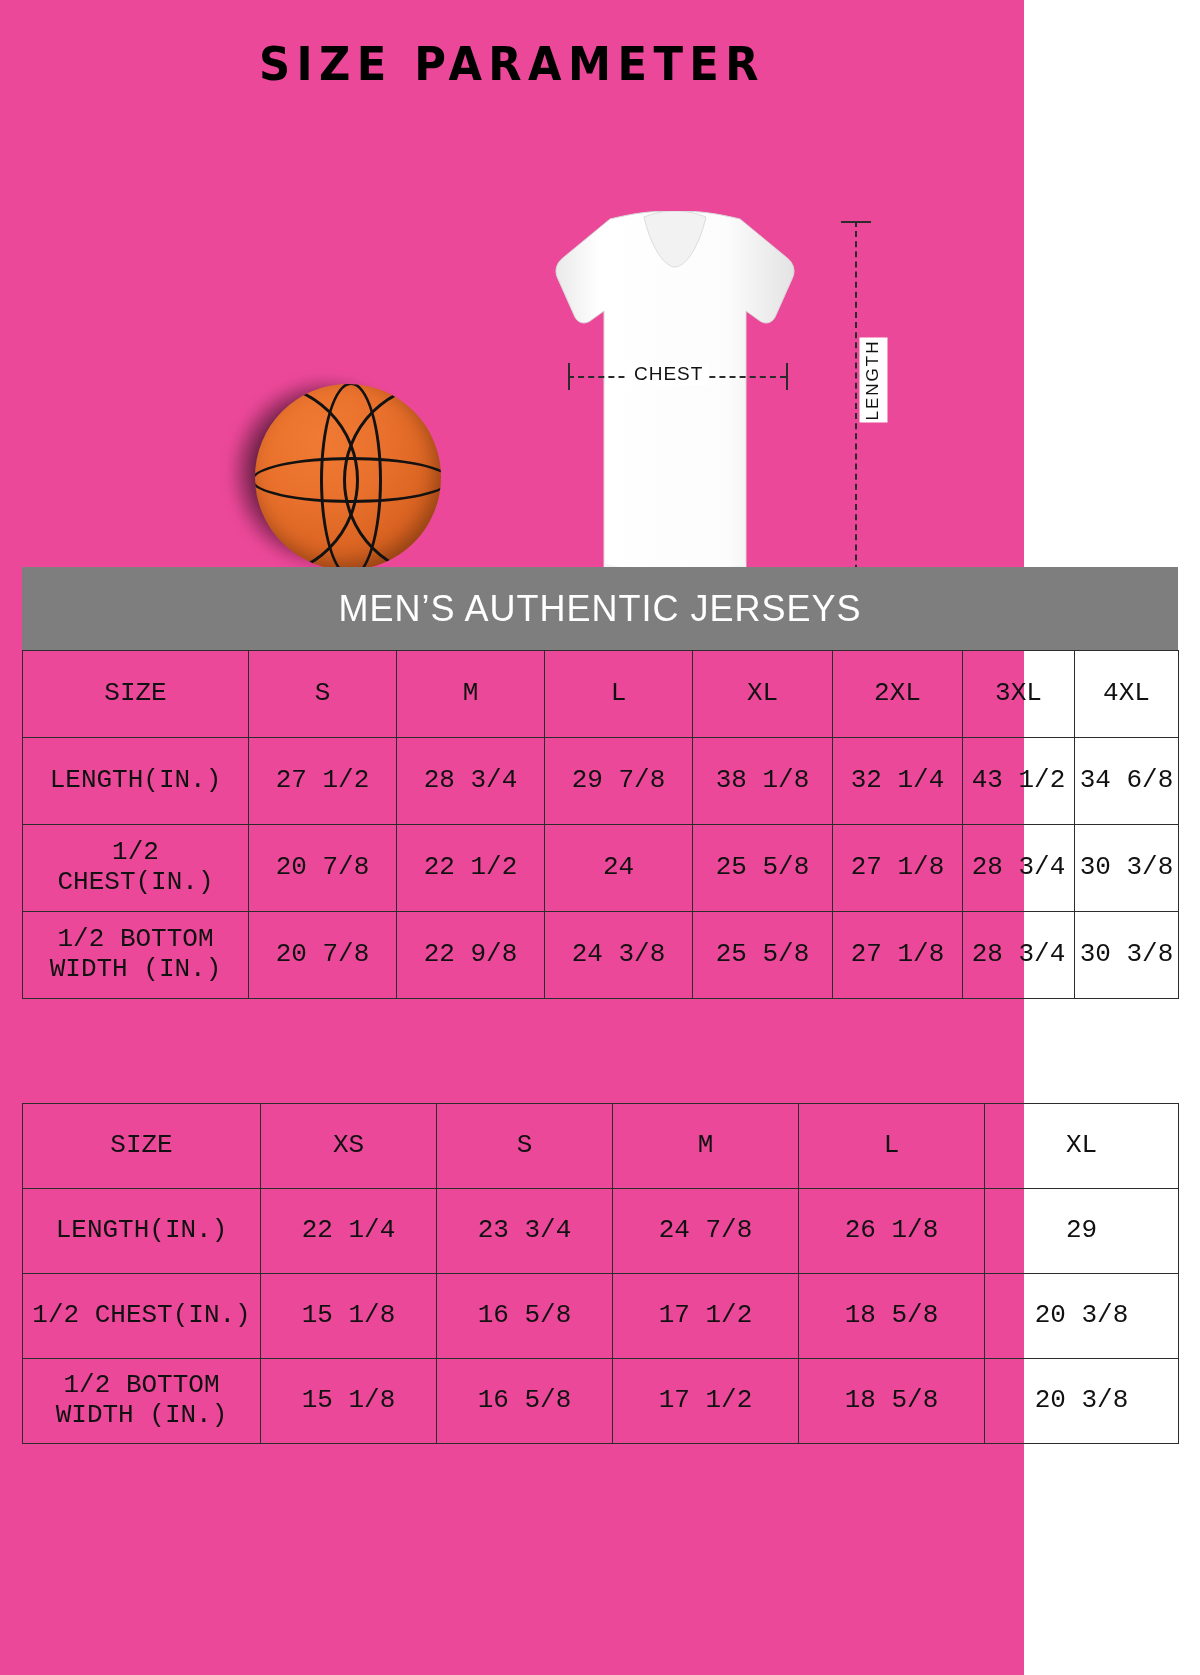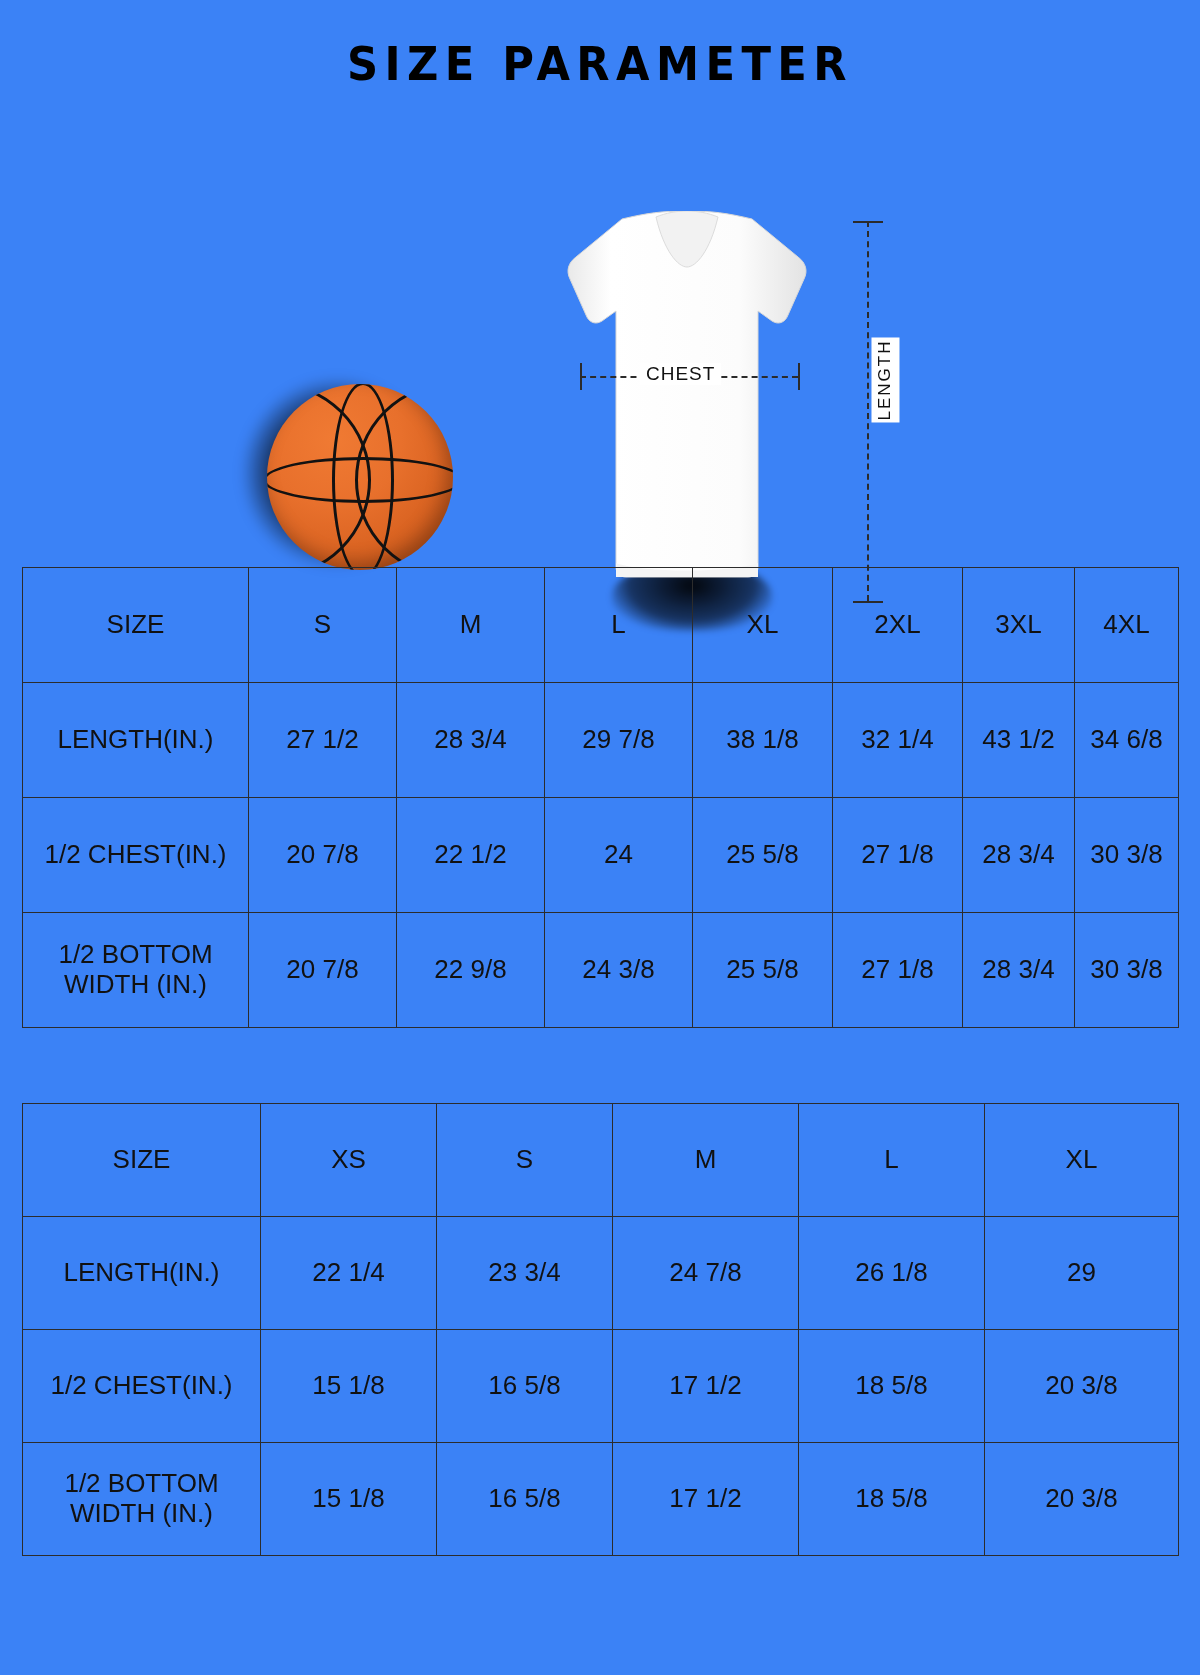--- a/index.html
+++ b/index.html
@@ -9,44 +9,43 @@
   }
   body {
     width: 1200px;
     height: 1675px;
     font-family: "Liberation Sans", sans-serif;
     color: #000000;
     position: relative;
     overflow: hidden;
   }
   .page {
-    width: 1200px;
+    width: 1024px;
     height: 1675px;
     position: relative;
-    background: #3b82f6;
+    background: #ec4899;
   }
 
   
   .title {
     text-align: center;
     font-family: "DejaVu Sans", sans-serif;
     font-weight: bold;
     font-size: 47px;
     letter-spacing: 7px;
     margin: 0;
     padding-top: 36px;
     color: #000;
     transform: scaleX(0.92);
   }
 
   
   .illustration {
     position: relative;
     height: 440px;
-    margin-left: 12px;
   }
 
   
   .ball-wrap {
     position: absolute;
     left: 222px;
     top: 265px;
     width: 240px;
     height: 240px;
   }
@@ -218,22 +217,22 @@
     border-collapse: collapse;
     width: 100%;
     table-layout: fixed;
   }
   table td {
     border: 1px solid #2c2c2c;
     text-align: center;
     font-size: 26px;
     color: #111;
     height: 78px;
-    padding: 18px 4px;
-    font-family: Liberation Sans, sans-serif;
+    padding: 4px 4px;
+    font-family: Liberation Mono, monospace;
     white-space: pre-line;
     line-height: 1.15;
   }
   .block-boy table td { height: 76px; }
   td.rowlabel {
     font-size: 26px;
   }
   
   .men-col-0 { width: 226px; }
   .men-col-1 { width: 148px; }
@@ -301,20 +300,21 @@
     <div class="length-wrap">
       <div class="length-line"></div>
       <div class="length-cap-top"></div>
       <div class="length-cap-bot"></div>
       <div class="length-label">LENGTH</div>
     </div>
 
   </div>
 
   <div class="table-block block-men">
+    <div class="block-header">MEN’S AUTHENTIC JERSEYS</div>
     <table>
       <colgroup>
         <col class="men-col-0">
           <col class="men-col-1">
           <col class="men-col-2">
           <col class="men-col-3">
         <col class="men-col-4">
           <col class="men-col-5">
           <col class="men-col-6">
           <col class="men-col-7">

